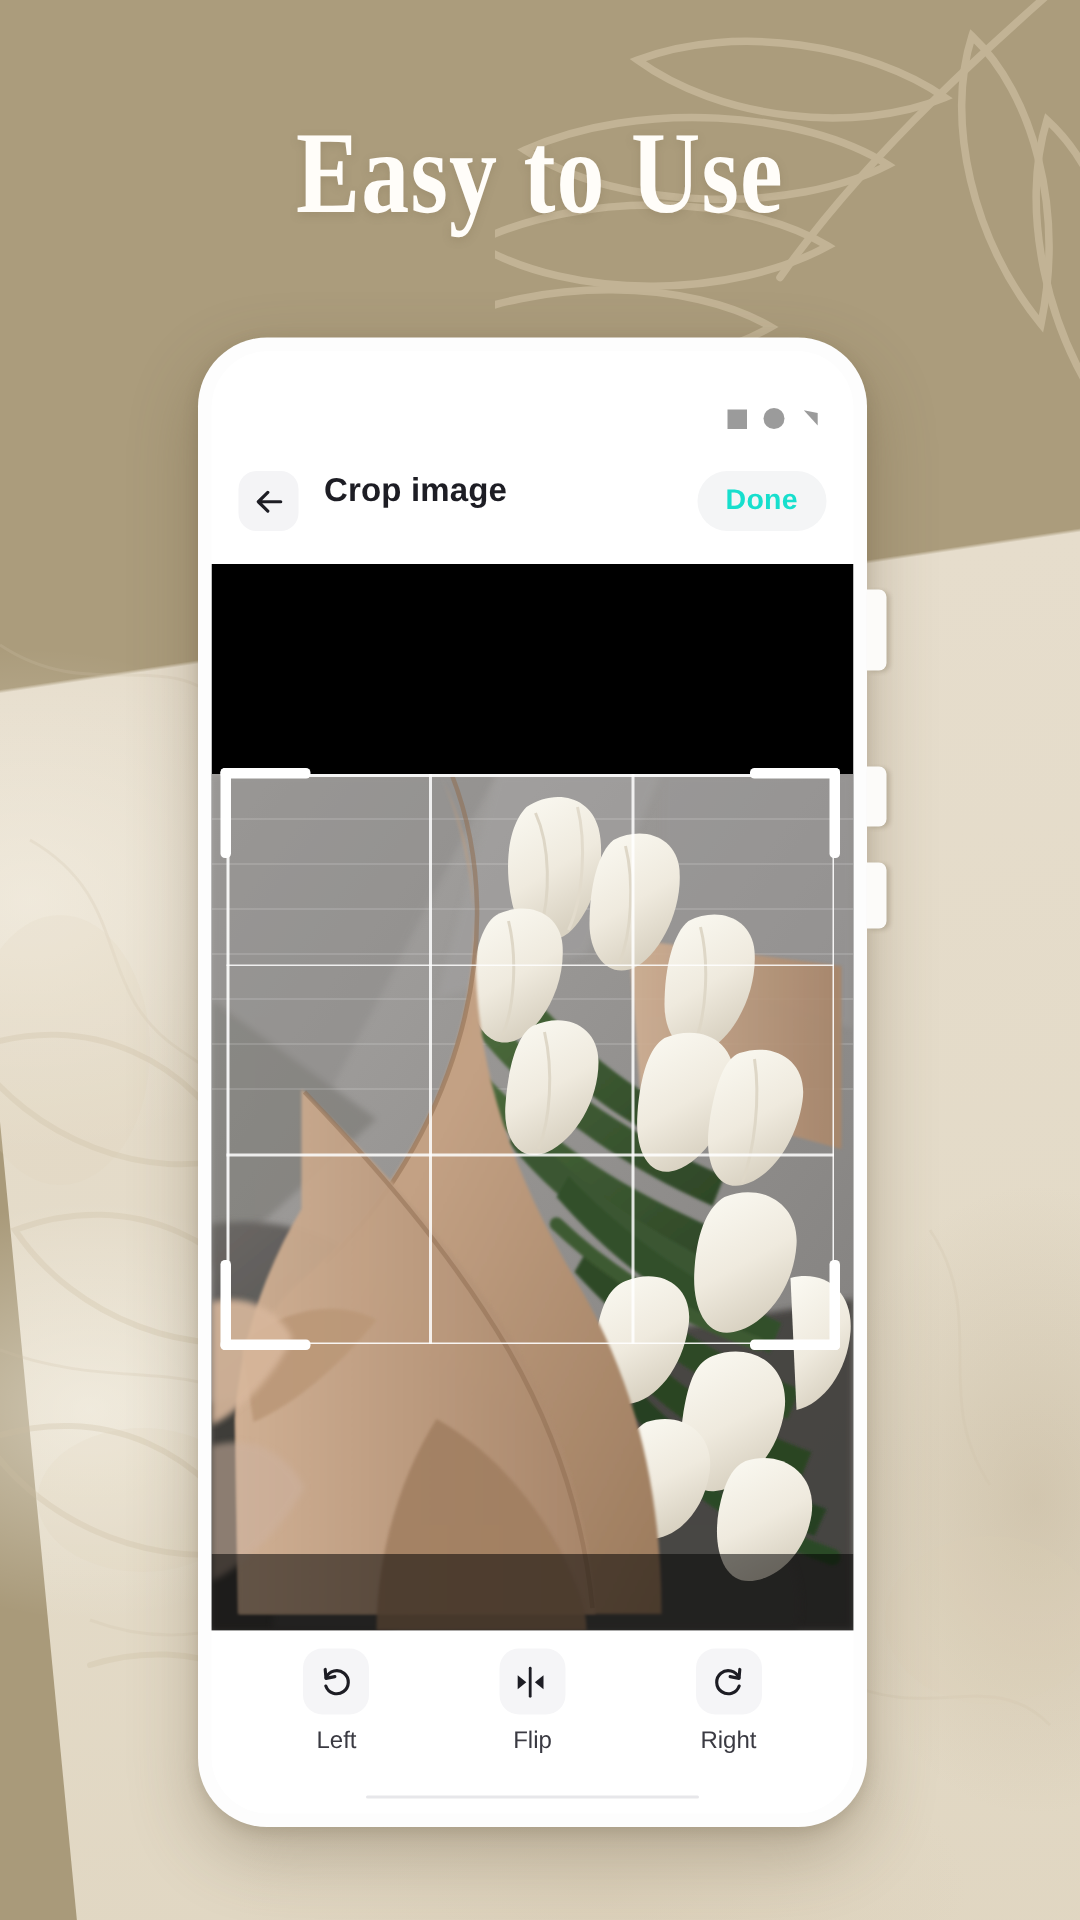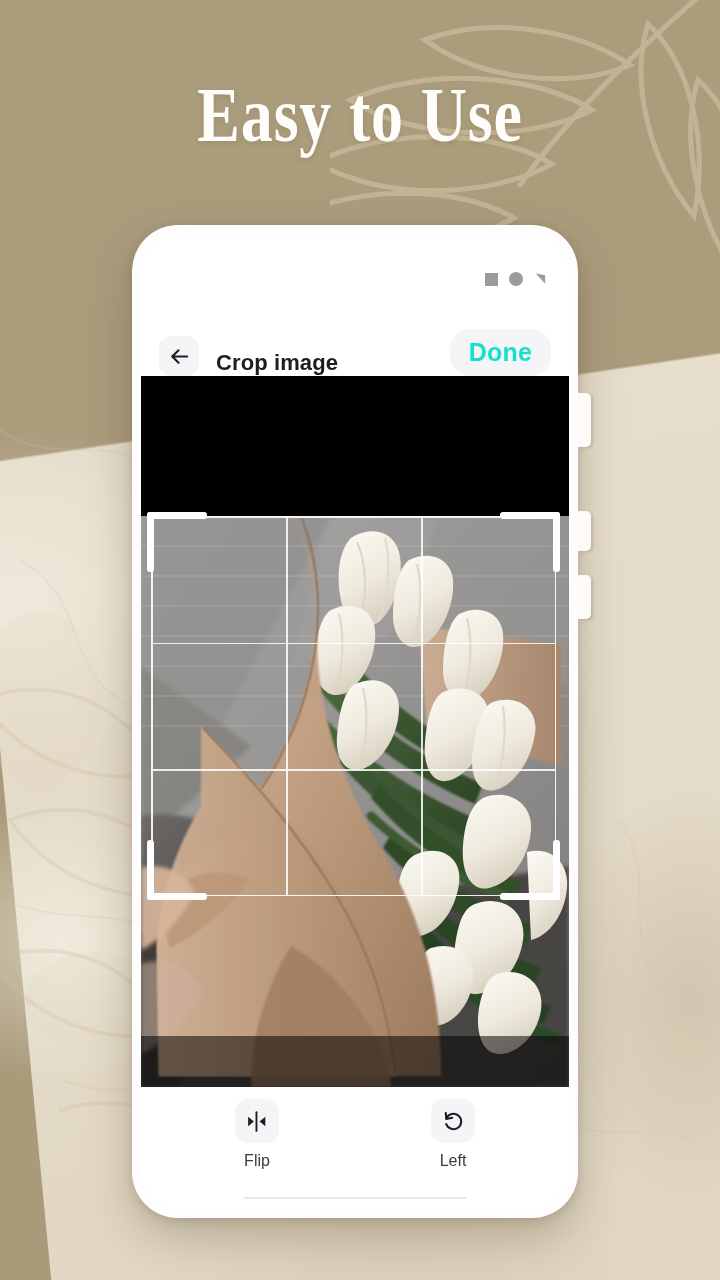--- a/index.html
+++ b/index.html
@@ -58,26 +58,26 @@
   #screen{ position:absolute; left:9px; top:9px; width:428px; height:975px;
     background:#ffffff; border-radius:38px; overflow:hidden; }
 
   
   #status-bar{ position:absolute; right:22px; top:38px; display:flex; gap:11px; align-items:center; }
   .st-sq{ width:13px; height:13px; background:#9b9b9b; }
   .st-ci{ width:14px; height:14px; background:#9b9b9b; border-radius:50%; }
   .st-sl{ width:13px; height:14px; }
 
   
-  #app-bar{ position:absolute; left:0; right:0; top:80px; height:62px; display:flex; align-items:flex-end; padding:0 18px; }
+  #app-bar{ position:absolute; left:0; right:0; top:80px; height:62px; display:flex; align-items:flex-start; padding:0 18px; }
   #back-button{ width:40px; height:40px; border-radius:12px; background:#f4f4f6;
     display:flex; align-items:center; justify-content:center; flex:0 0 auto; }
   #screen-title{ font-size:22px; font-weight:600; color:#1d1d24; margin-left:17px; letter-spacing:.1px; }
   #done-button{ margin-left:auto; background:#f4f5f6; border-radius:20px; padding:9px 19px; }
-  #done-label{ font-size:25px; font-weight:700; color:#17dfcd; letter-spacing:.2px; }
+  #done-label{ font-size:19px; font-weight:700; color:#17dfcd; letter-spacing:.2px; }
 
   
   #crop-canvas{ position:absolute; left:0; right:0; top:142px; height:711px; background:#000; overflow:hidden; }
 
   #photo{ position:absolute; left:0; top:140px; width:428px; height:571px; overflow:hidden; }
   .photo-layer{ position:absolute; inset:0; }
 
   
   #dim-bottom{ position:absolute; left:0; top:520px; width:428px; height:191px; background:rgba(0,0,0,.52); }
 
@@ -330,36 +330,45 @@
             <i class="v" style="right:0;bottom:0"></i>
         </div>
       </div>
     </div>
 
     <div id="toolbar">
 
       <div class="tool-item">
         <div class="tool-icon">
           <svg width="25" height="25" viewBox="0 0 24 24">
+            <path d="M5.2 9 A 7.4 7.4 0 1 1 5 14.4" fill="none" stroke="#1d1d24" stroke-width="2" stroke-linecap="round"></path>
+            <path d="M4.6 3.8 L5.1 9.5 L10.8 8.4" fill="none" stroke="#1d1d24" stroke-width="2" stroke-linecap="round" stroke-linejoin="round"></path>
+          </svg>
+        </div>
+        <div class="tool-label">Left</div>
+      </div>
+
+      <div class="tool-item">
+        <div class="tool-icon">
+          <svg width="25" height="25" viewBox="0 0 24 24">
             <path d="M11 3 V21" stroke="#1d1d24" stroke-width="1.8" stroke-linecap="round"></path>
             <path d="M3 7.5 L8.5 12 L3 16.5 Z" fill="#1d1d24"></path>
             <path d="M19.5 7.5 L14 12 L19.5 16.5 Z" fill="#1d1d24"></path>
           </svg>
         </div>
         <div class="tool-label">Flip</div>
       </div>
 
       <div class="tool-item">
         <div class="tool-icon">
           <svg width="25" height="25" viewBox="0 0 24 24">
-            <path d="M5.2 9 A 7.4 7.4 0 1 1 5 14.4" fill="none" stroke="#1d1d24" stroke-width="2" stroke-linecap="round"></path>
-            <path d="M4.6 3.8 L5.1 9.5 L10.8 8.4" fill="none" stroke="#1d1d24" stroke-width="2" stroke-linecap="round" stroke-linejoin="round"></path>
+            <path d="M18.8 9 A 7.4 7.4 0 1 0 19 14.4" fill="none" stroke="#1d1d24" stroke-width="2" stroke-linecap="round"></path>
+            <path d="M19.4 3.8 L18.9 9.5 L13.2 8.4" fill="none" stroke="#1d1d24" stroke-width="2" stroke-linecap="round" stroke-linejoin="round"></path>
           </svg>
         </div>
-        <div class="tool-label">Left</div>
-      </div>
-
+        <div class="tool-label">Right</div>
+      </div>
 
     </div>
 
     <div id="home-indicator"></div>
   </div>
 </div>
 
 </body></html>

